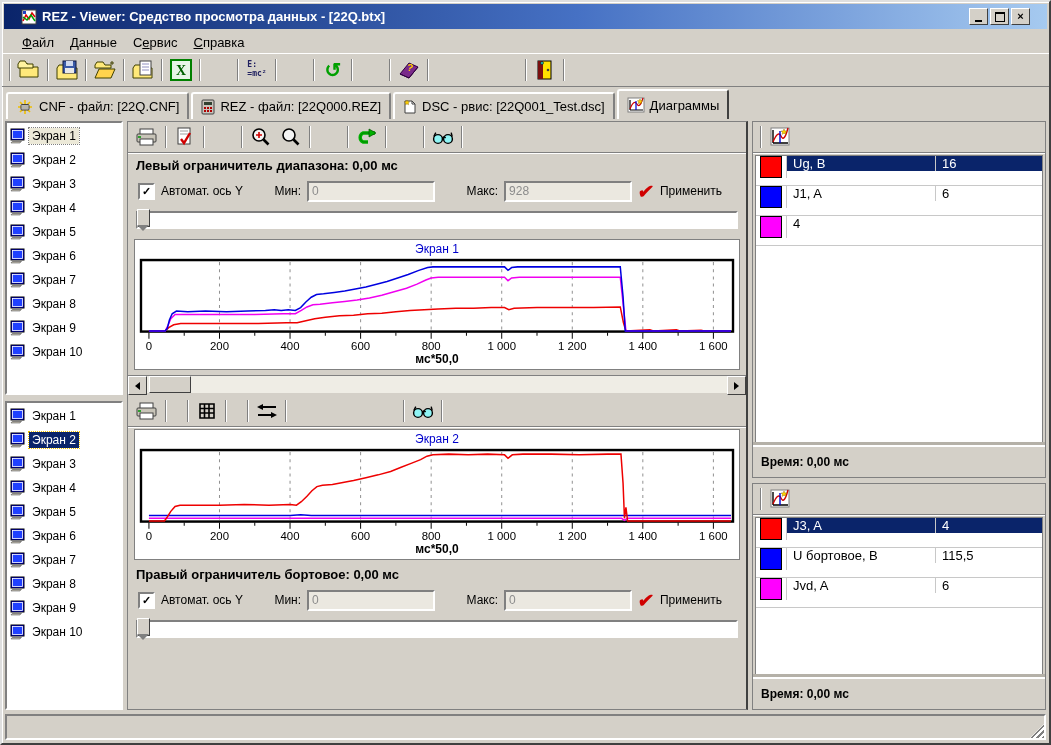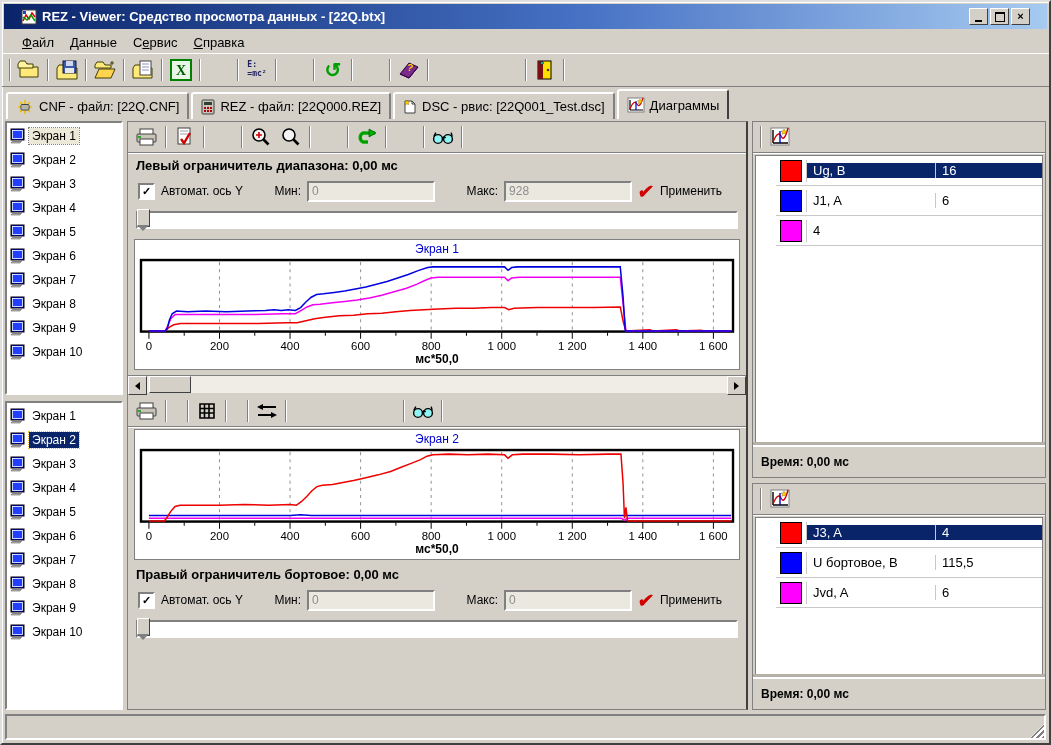--- a/index.html
+++ b/index.html
@@ -64,21 +64,21 @@
   .sb-thumb{width:40px;height:15px;background:#d4d0c8;border:1px solid;border-color:#fff #404040 #404040 #fff;margin:0 0 0 2px;}
   .arrow-l{width:0;height:0;border-top:4px solid transparent;border-bottom:4px solid transparent;border-right:5px solid #000;}
   .arrow-r{width:0;height:0;border-top:4px solid transparent;border-bottom:4px solid transparent;border-left:5px solid #000;}
 
   .col-right{width:294px;display:flex;flex-direction:column;gap:5px;flex:0 0 auto;}
   .rsection{background:#d4d0c8;border:1px solid #808080;display:flex;flex-direction:column;min-height:0;}
   .rsection.top{height:355px;flex:0 0 auto;}
   .rsection.bottom{flex:1;}
   .rtoolbar{height:30px;display:flex;align-items:center;padding:0 4px;border-bottom:1px solid #808080;box-shadow:0 1px 0 #fff;flex:0 0 auto;}
   .rtable{flex:1;background:#fff;border:1px solid #808080;margin:2px;overflow:hidden;min-height:0;}
-  .rrow{display:flex;height:29px;border-bottom:1px solid #c8c8c8;font-size:13px;align-items:center;margin-left:20px;}
+  .rrow{display:flex;height:29px;border-bottom:1px solid #c8c8c8;font-size:13px;align-items:flex-start;}
   .rrow .swcell{width:30px;display:flex;align-items:center;justify-content:center;border-right:1px solid #c8c8c8;background:#fff;flex:0 0 auto;}
   .rrow .sw{width:20px;height:20px;border:1px solid #000;}
   .rrow .name{flex:1;display:flex;align-items:center;padding-left:6px;border-right:1px solid #c8c8c8;}
   .rrow .val{width:100px;display:flex;align-items:center;padding-left:6px;flex:0 0 auto;}
   .rrow.sel .name,.rrow.sel .val{background:#0a246a;color:#fff;}
   .time-bar{height:30px;display:flex;align-items:center;font-weight:bold;font-size:12px;padding-left:8px;border-top:2px solid;border-color:#fff;box-shadow:0 -3px 0 #b5b1a8;flex:0 0 auto;}
 
   .statusbar{height:22px;margin:2px 3px 3px 3px;border:2px solid;border-color:#808080 #fff #fff #808080;position:relative;flex:0 0 auto;}
   .grip{position:absolute;right:0;bottom:0;width:14px;height:14px;clip-path:polygon(100% 0,100% 100%,0 100%);background:repeating-linear-gradient(135deg,#fff 0 2px,#808080 2px 4px);}
 

